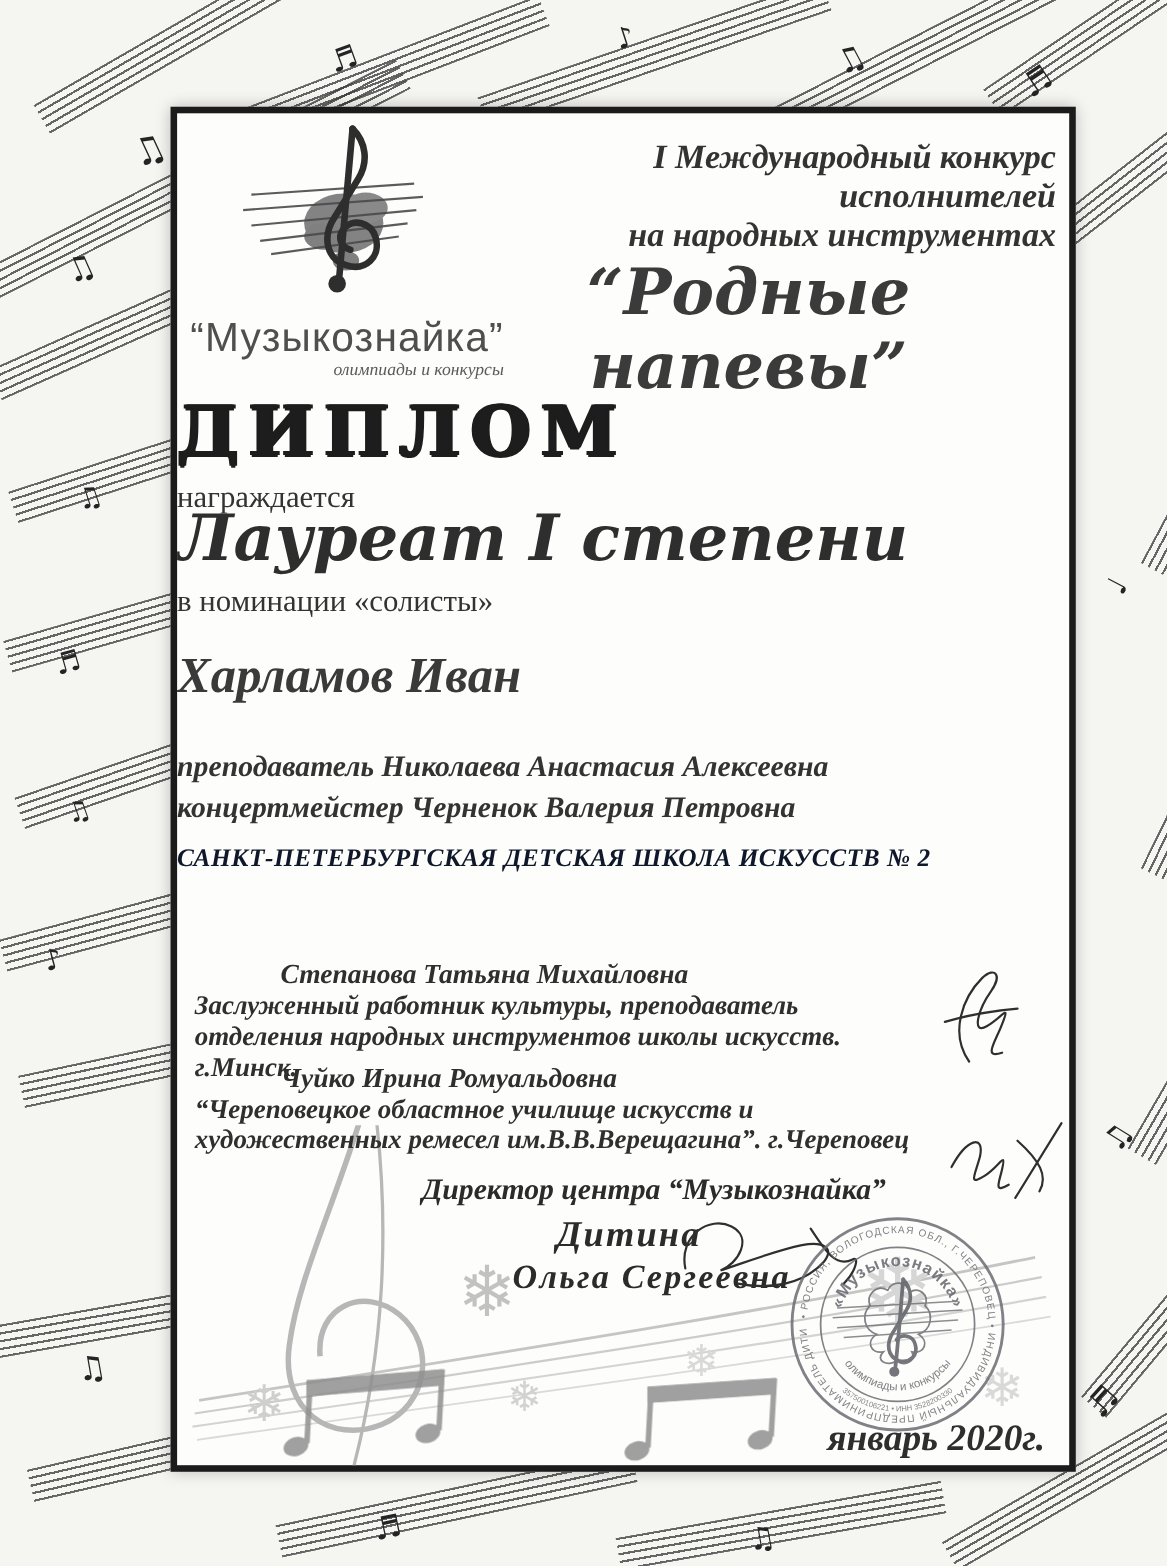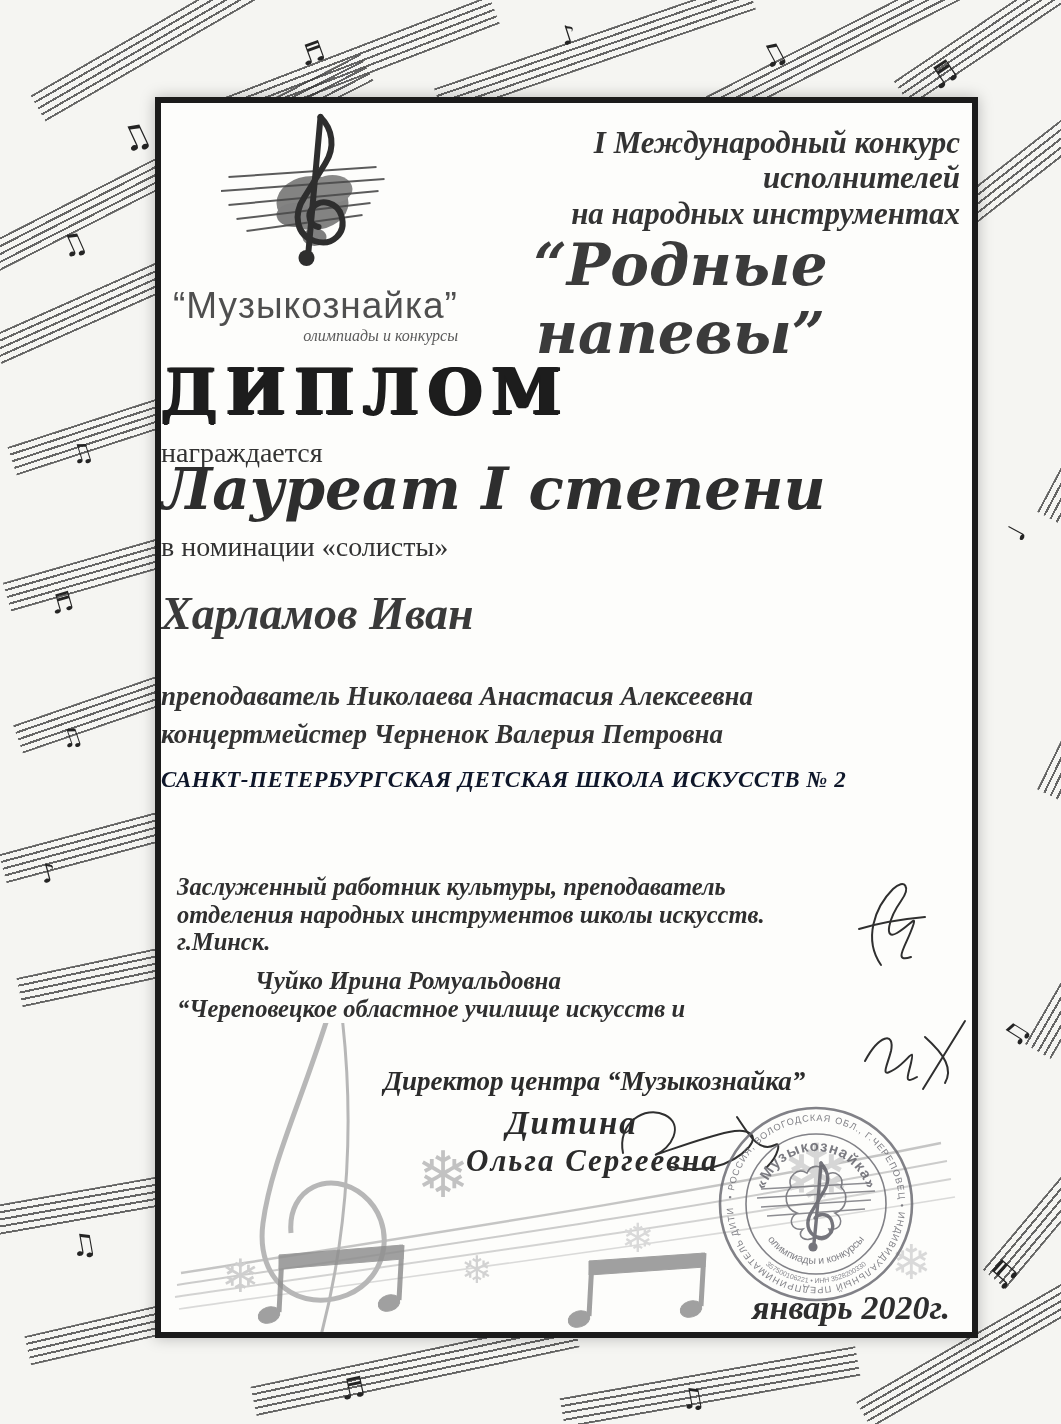--- a/index.html
+++ b/index.html
@@ -187,31 +187,33 @@
     <div class="abs ctr title z2">ДИПЛОМ</div>
     <div class="abs ctr awarded z2">награждается</div>
     <div class="abs ctr award z2">Лауреат I степени</div>
     <div class="abs ctr nomin z2">в номинации «солисты»</div>
     <div class="abs ctr recipient z2">Харламов Иван</div>
     <div class="abs ctr tline z2" style="top:578px;">преподаватель Николаева Анастасия Алексеевна</div>
     <div class="abs ctr tline z2" style="top:616px;">концертмейстер Черненок Валерия Петровна</div>
     <div class="abs ctr school z2">САНКТ-ПЕТЕРБУРГСКАЯ ДЕТСКАЯ ШКОЛА ИСКУССТВ № 2</div>
 
     <div class="abs jury j1 z2">
+      <div class="jname">Степанова Татьяна Михайловна</div>
       <div class="jline">Заслуженный работник культуры, преподаватель</div>
       <div class="jline">отделения народных инструментов школы искусств. г.Минск.</div>
     </div>
     <svg class="sig" style="left:668px;top:770px;" width="120" height="100" viewBox="0 0 120 100">
       <path d="M52 92 C34 66 46 34 64 16 C76 5 82 14 72 28 C60 45 54 68 68 60 C82 52 90 38 82 58 C76 74 64 90 82 84"></path>
       <path d="M30 56 C50 50 74 46 96 44"></path>
     </svg>
 
     <div class="abs jury j2 z2">
       <div class="jname">Чуйко Ирина Ромуальдовна</div>
       <div class="jline">“Череповецкое областное училище искусств и</div>
+      <div class="jline">художественных ремесел им.В.В.Верещагина”. г.Череповец</div>
     </div>
     <svg class="sig" style="left:692px;top:900px;" width="140" height="90" viewBox="0 0 140 90">
       <path d="M12 58 C26 32 42 28 38 48 C34 64 26 76 42 66 C56 57 62 42 58 60 C55 73 50 82 64 74"></path>
       <path d="M72 34 C92 52 100 66 92 80"></path>
       <path d="M112 18 L70 86"></path>
     </svg>
 
     <div class="abs dirtitle z2">Директор центра “Музыкознайка”</div>
     <div class="abs dname1 z2">Дитина</div>
     <div class="abs dname2 z2">Ольга  Сергеевна</div>

